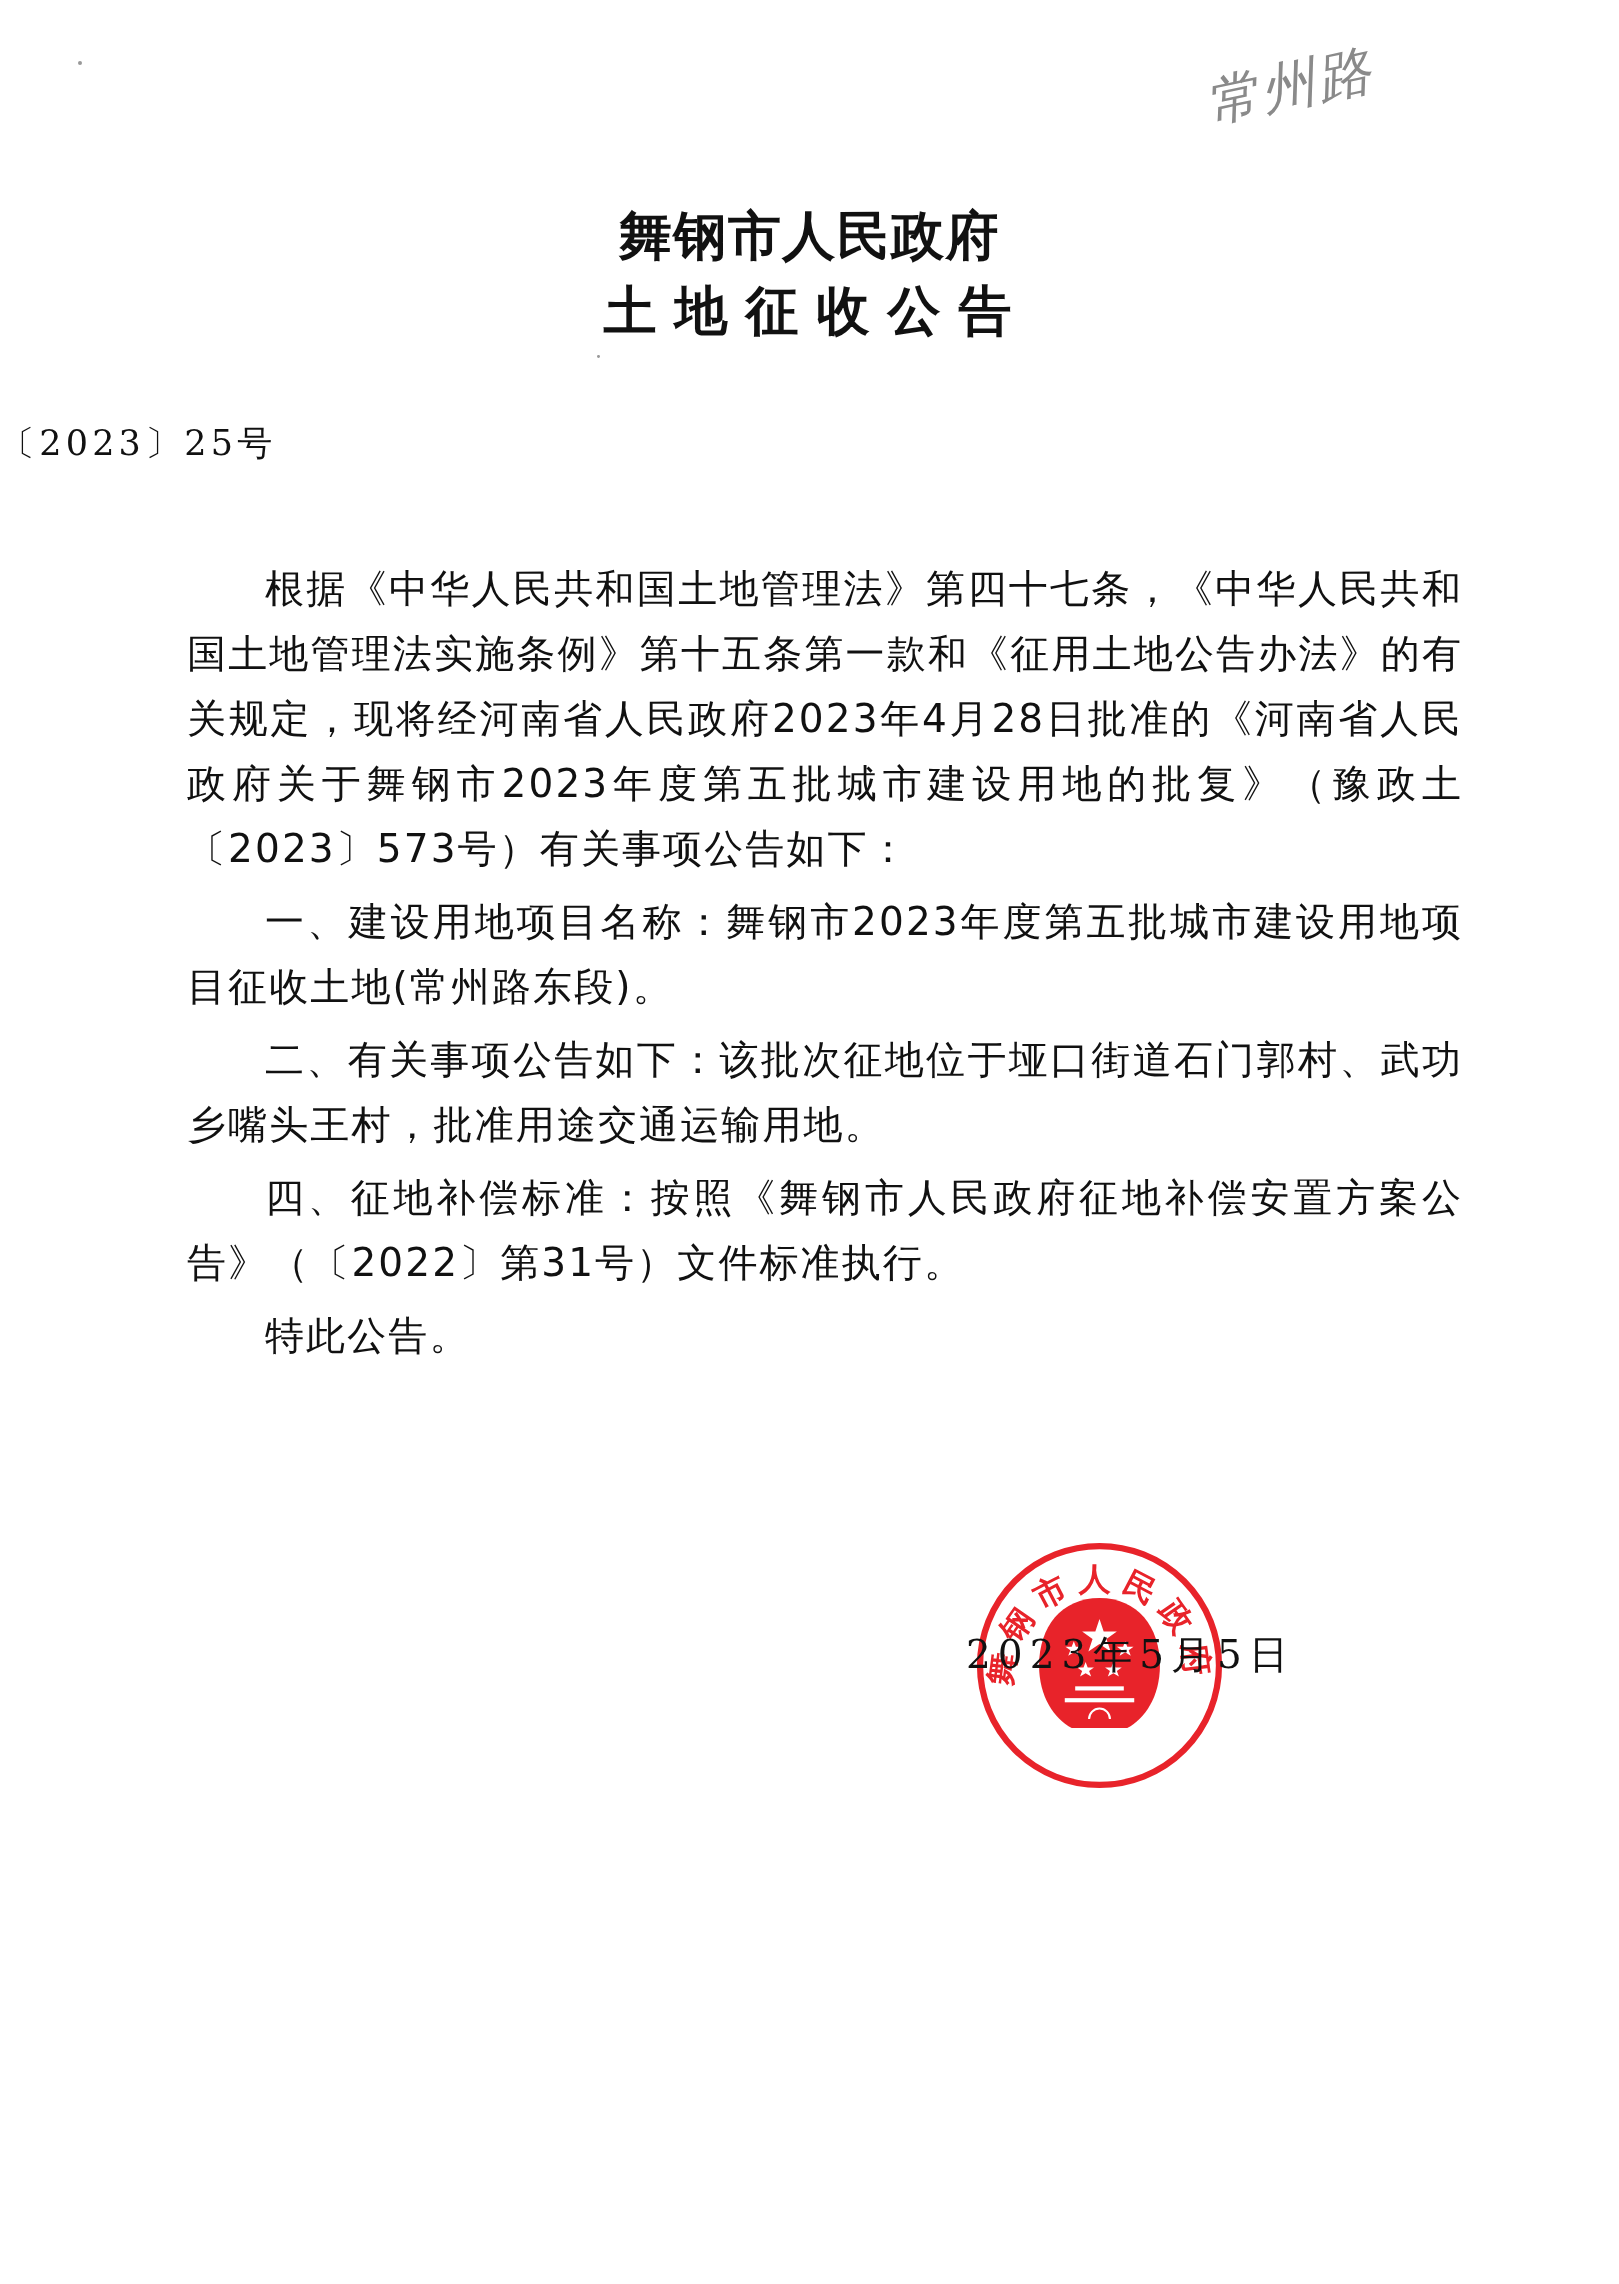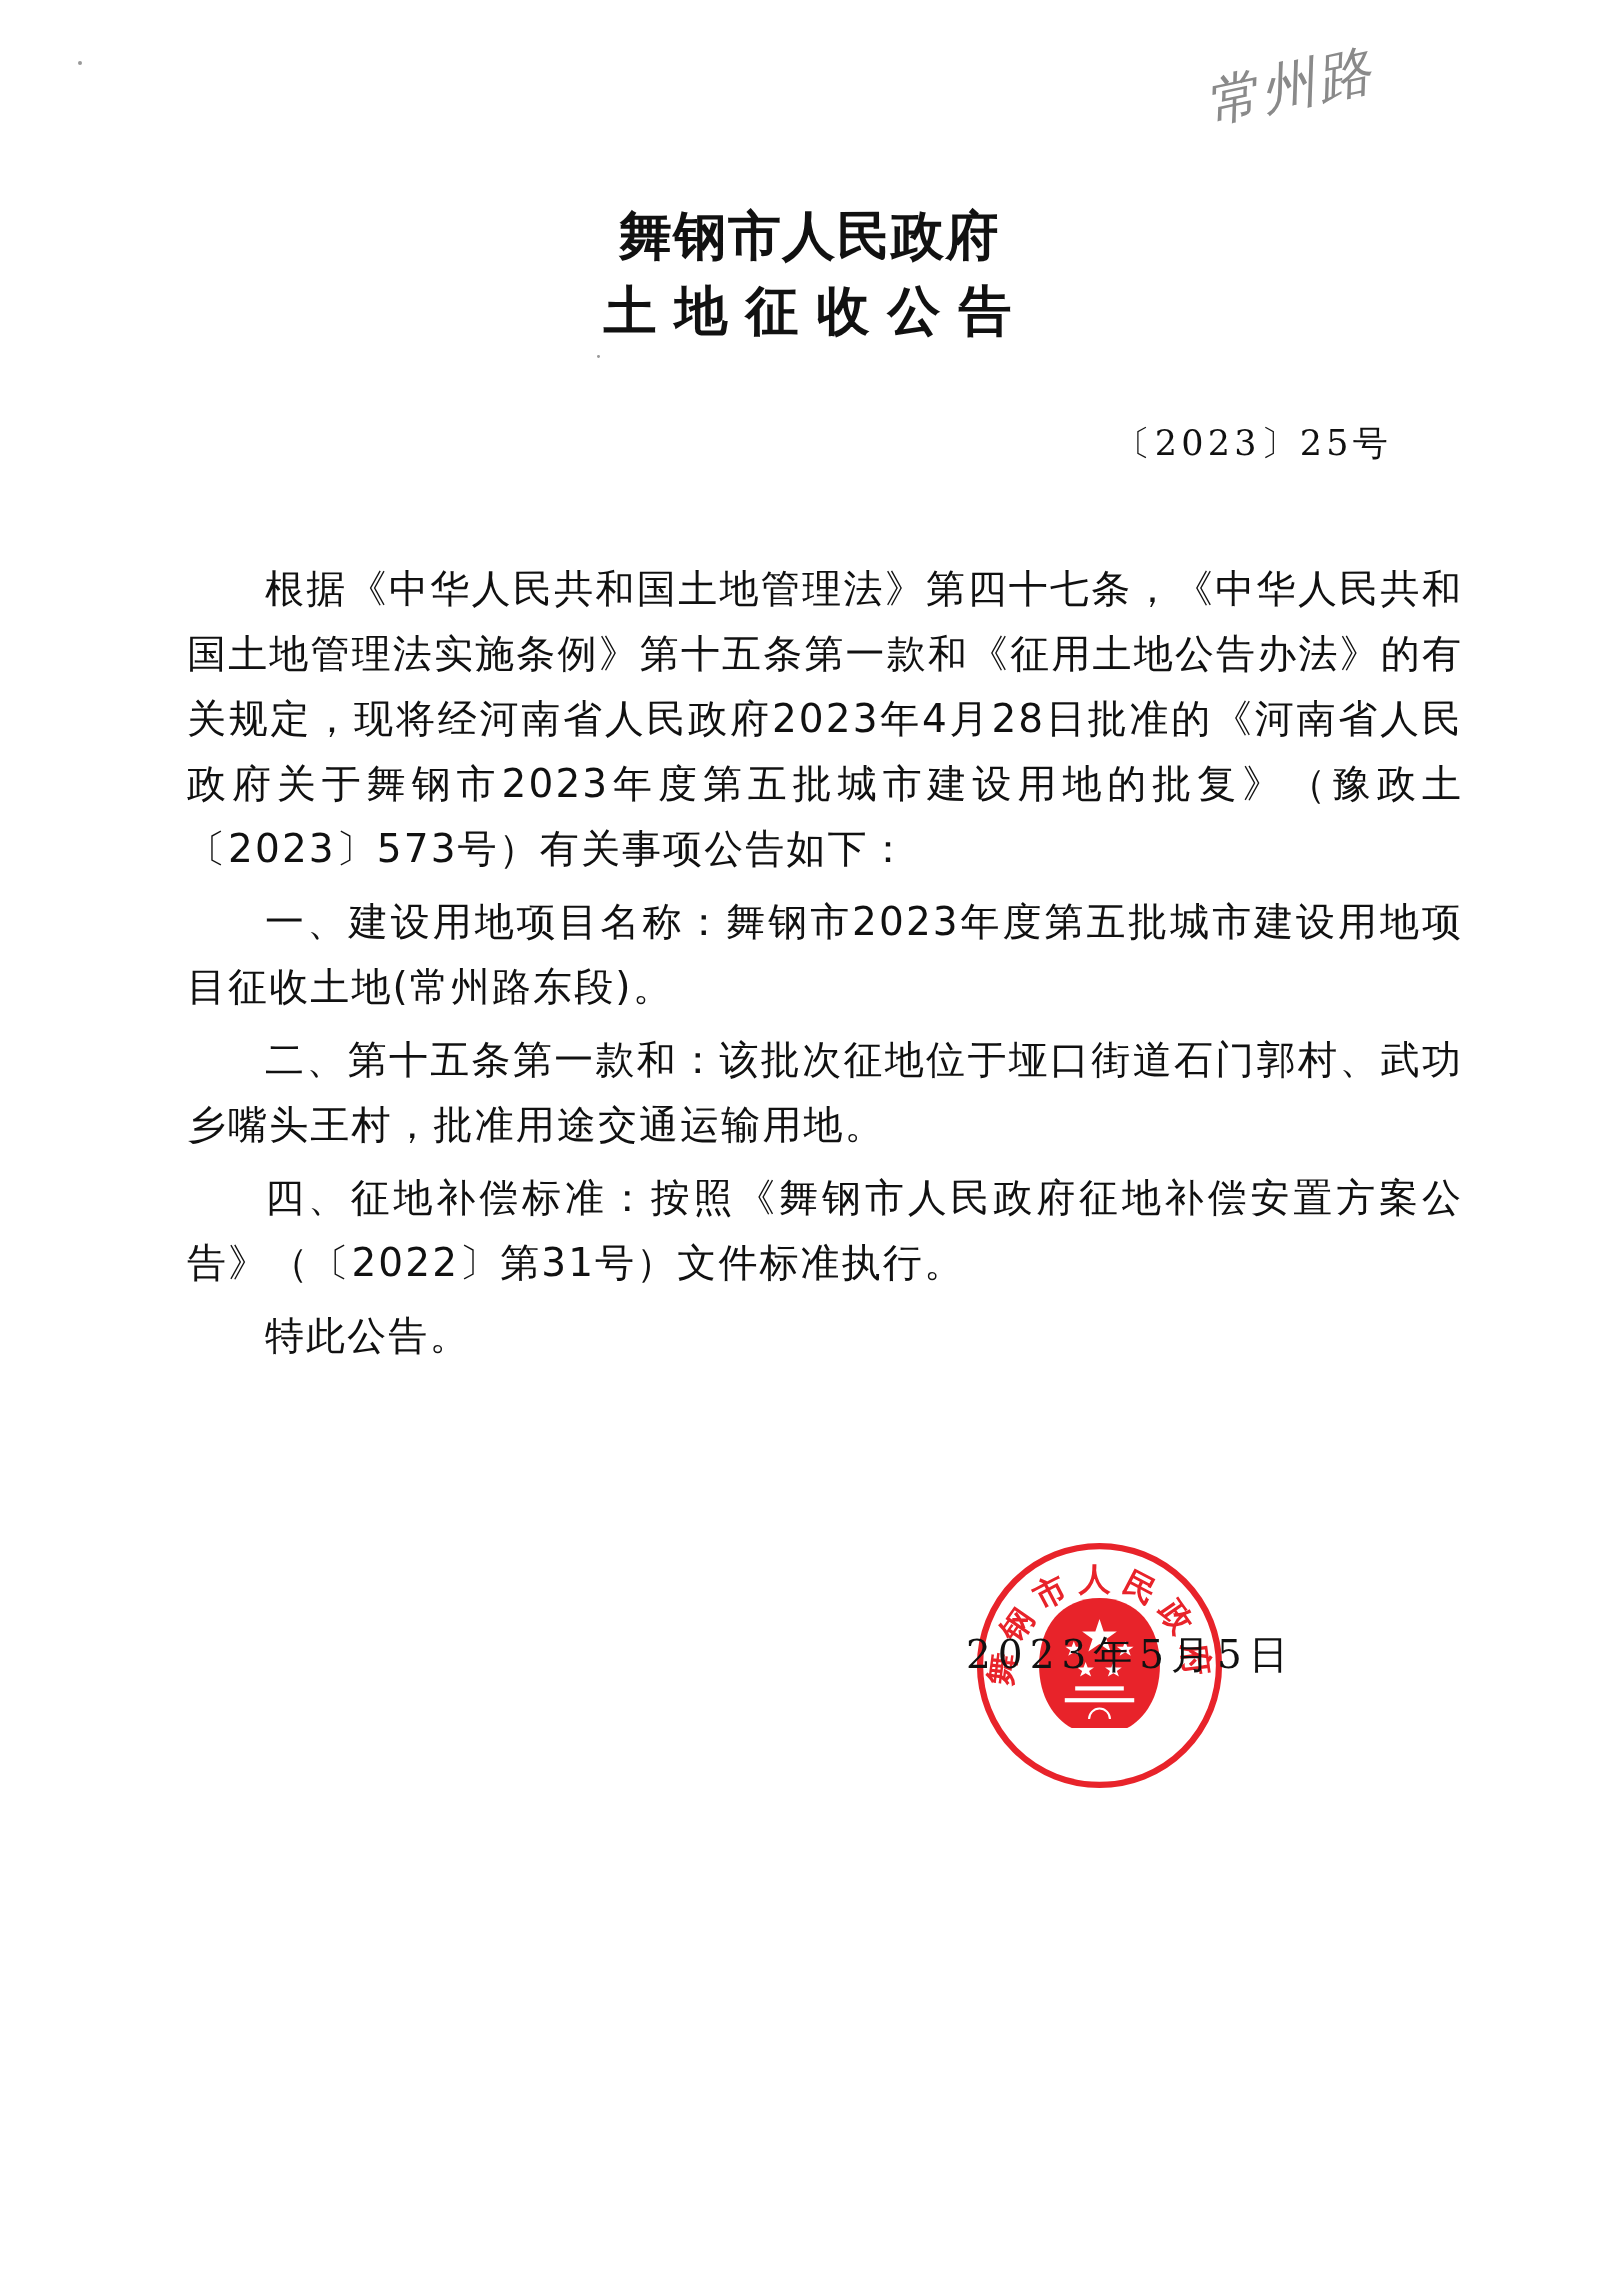--- a/index.html
+++ b/index.html
@@ -8,21 +8,21 @@
   .page { position: absolute; left: 0; top: 0; width: 1619px; height: 2284px; background: #fff; }
 
   .handnote { position: absolute; left: 1211px; top: 49px; width: 180px; height: 139px;
               font-family: "DejaVu Sans", sans-serif; font-size: 54px; color: #8a8a8a;
               transform: rotate(-12deg); font-style: italic; letter-spacing: 2.8px; }
 
   .title1 { position: absolute; left: 0; width: 1619px; top: 201px; text-align: center;
             font-size: 53px; font-weight: bold; letter-spacing: 1.4px; }
   .title2 { position: absolute; left: 0; width: 1619px; top: 276px; text-align: center;
             font-size: 53px; font-weight: bold; letter-spacing: 18px; padding-left: 14px; box-sizing: border-box; }
-  .docno { position: absolute; left: 0; width: 1392px; top: 420px; text-align: right;
+  .docno { position: absolute; left: 0; width: 1392px; top: 420px; text-align: left;
            font-size: 35px; letter-spacing: 4.2px; }
 
   .body { position: absolute; left: 179px; top: 548px; width: 1292px;
           font-family: "DejaVu Sans", sans-serif; font-size: 39px; line-height: 65px;
           text-align: justify; letter-spacing: 2.1px; }
   .body p { margin: 8px; }
   .indent { text-indent: 78px; }
   .body .sec { margin-top: 4.2px; }
   .body b { font-weight: normal; }
 
@@ -42,21 +42,21 @@
   <div class="title2">土地征收公告</div>
   <div class="docno">〔2023〕25号</div>
 
   <div class="body">
     <p class="indent">根据《中华人民共和国土地管理法》第四十七条，《中华人民共和国土地管理法实施条例》第十五条第一款和《征用土地公告办法》的有关规定，现将经河南省人民政府2023年4月28日批准的《河南省人民政府关于舞钢市2023年度第五批城市建设用地的批复》（豫政土〔2023〕573号）有关事项公告如下：</p>
 
     <p class="indent sec">
       <b>一、建设用地项目名称</b><span>：舞钢市2023年度第五批城市建设用地项目征收土地(常州路东段)。</span>
     </p>
     <p class="indent sec">
-      <b>二、第十五条第一款和</b><span>：该批次征地位于垭口街道石门郭村、武功乡嘴头王村，批准用途交通运输用地。</span>
+      <b>二、有关事项公告如下</b><span>：该批次征地位于垭口街道石门郭村、武功乡嘴头王村，批准用途交通运输用地。</span>
     </p>
     <p class="indent sec">
       <b>四、征地补偿标准</b><span>：按照《舞钢市人民政府征地补偿安置方案公告》（〔2022〕第31号）文件标准执行。</span>
     </p>
     <p class="indent sec">特此公告。</p>
   </div>
 
   <svg class="stamp" viewBox="0 0 370 370">
     <defs>
       <path id="sealArc" d="M 70 250 A 125 125 0 1 1 300 250" fill="none"></path>

